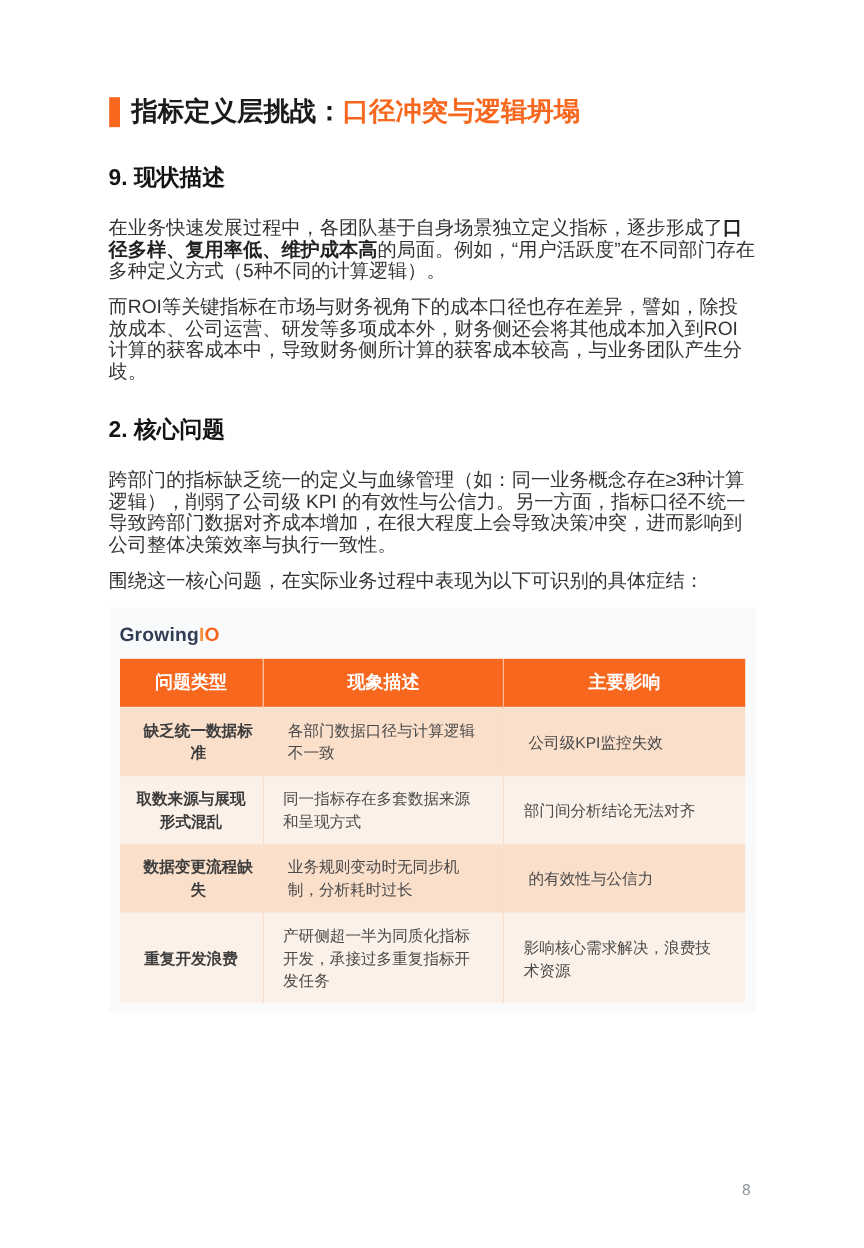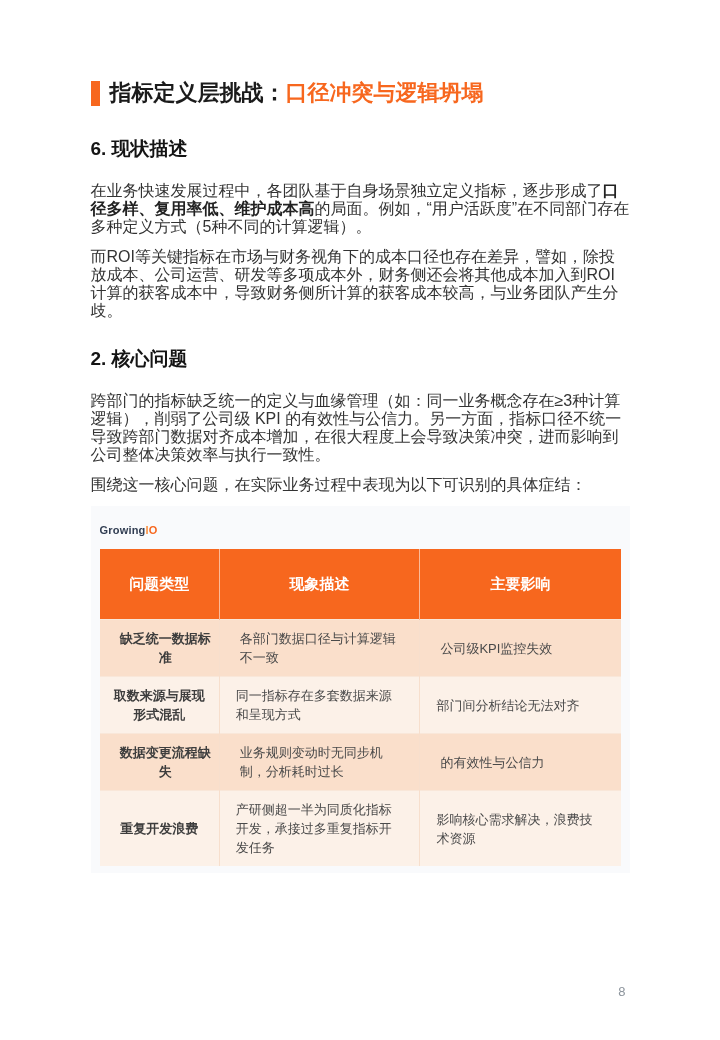--- a/index.html
+++ b/index.html
@@ -29,29 +29,29 @@
   
   p.body-p { margin:0 0 12px 0; font-size:16px; line-height:18px; color:#333333; }
   p.body-p strong { font-weight:bold; color:#222; }
 
   
   .table-card {
     margin-top: 10px;
     background: #F9FAFC;
     padding: 15px 9px 7px 9px;
   }
-  .logo { font-size:11px; font-weight:bold; line-height:18px; margin:0 0 10px 0; letter-spacing:0.2px; }
+  .logo { font-size:16px; font-weight:bold; line-height:18px; margin:0 0 10px 0; letter-spacing:0.2px; }
   .logo .lg-dark { color:#313D52; }
   .logo .lg-i { color:#FA9140; }
   .logo .lg-o { color:#F7671E; }
 
   table.sym-table { width:100%; border-collapse:collapse; table-layout:fixed; }
   table.sym-table th {
     background:#F7671E; color:#ffffff; font-size:15px; font-weight:bold;
-    padding:26px 8px; text-align:center; line-height:18px;
+    padding:11px 8px; text-align:center; line-height:18px;
     border-right:1px solid rgba(255,255,255,0.55);
   }
   table.sym-table th:last-child { border-right:none; }
   table.sym-table td {
     font-size:13px; line-height:19px; padding:9px 16px; color:#4a4a4a;
     border-right:1px solid #F7DFCD; border-top:1px solid #F9E7D9;
     vertical-align:middle;
   }
   table.sym-table td:first-child { font-weight:bold; text-align:center; color:#3d3d3d; padding:9px 8px; }
   table.sym-table td:last-child { border-right:none; }
@@ -69,21 +69,21 @@
 <body>
 
 <div class="page">
   <div class="content">
 
     <div class="doc-title">
       <span class="accent-bar"></span>
       <h1 class="title"><span>指标定义层挑战：</span><span class="t-orange">口径冲突与逻辑坍塌</span></h1>
     </div>
 
-    <h2 class="sec first">6. 现状描述</h2>
+    <h2 class="sec first">9. 现状描述</h2>
     <p class="body-p"><span>在业务快速发展过程中，各团队基于自身场景独立定义指标，逐步形成了</span><strong>口径多样、复用率低、维护成本高</strong><span>的局面。例如，“用户活跃度”在不同部门存在多种定义方式（5种不同的计算逻辑）。</span></p>
     <p class="body-p"><span>而ROI等关键指标在市场与财务视角下的成本口径也存在差异，譬如，除投放成本、公司运营、研发等多项成本外，财务侧还会将其他成本加入到ROI计算的获客成本中，导致财务侧所计算的获客成本较高，与业务团队产生分歧。</span></p>
 
     <h2 class="sec">2. 核心问题</h2>
     <p class="body-p"><span>跨部门的指标缺乏统一的定义与血缘管理（如：同一业务概念存在≥3种计算逻辑），削弱了公司级 KPI 的有效性与公信力。另一方面，指标口径不统一导致跨部门数据对齐成本增加，在很大程度上会导致决策冲突，进而影响到公司整体决策效率与执行一致性。</span></p>
     <p class="body-p"><span>围绕这一核心问题，在实际业务过程中表现为以下可识别的具体症结：</span></p>
 
     <div class="table-card">
       <div class="logo"><span class="lg-dark">Growing</span><span class="lg-i">I</span><span class="lg-o">O</span></div>
 

